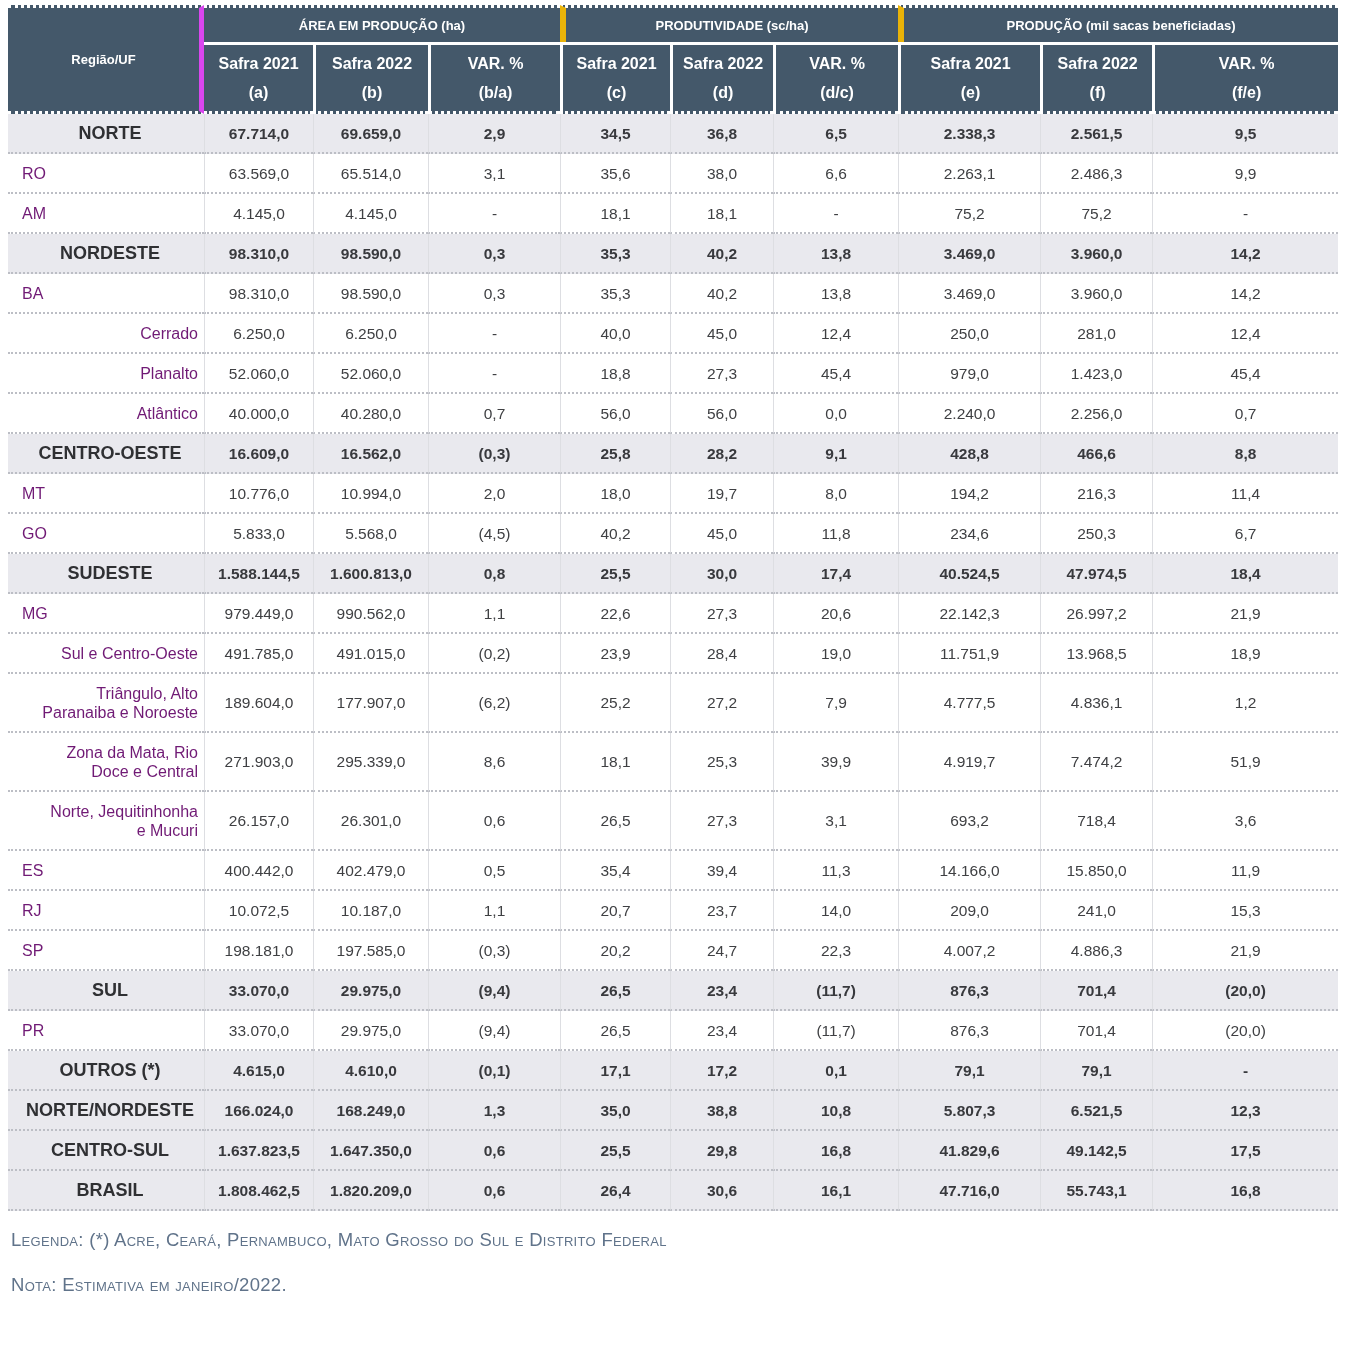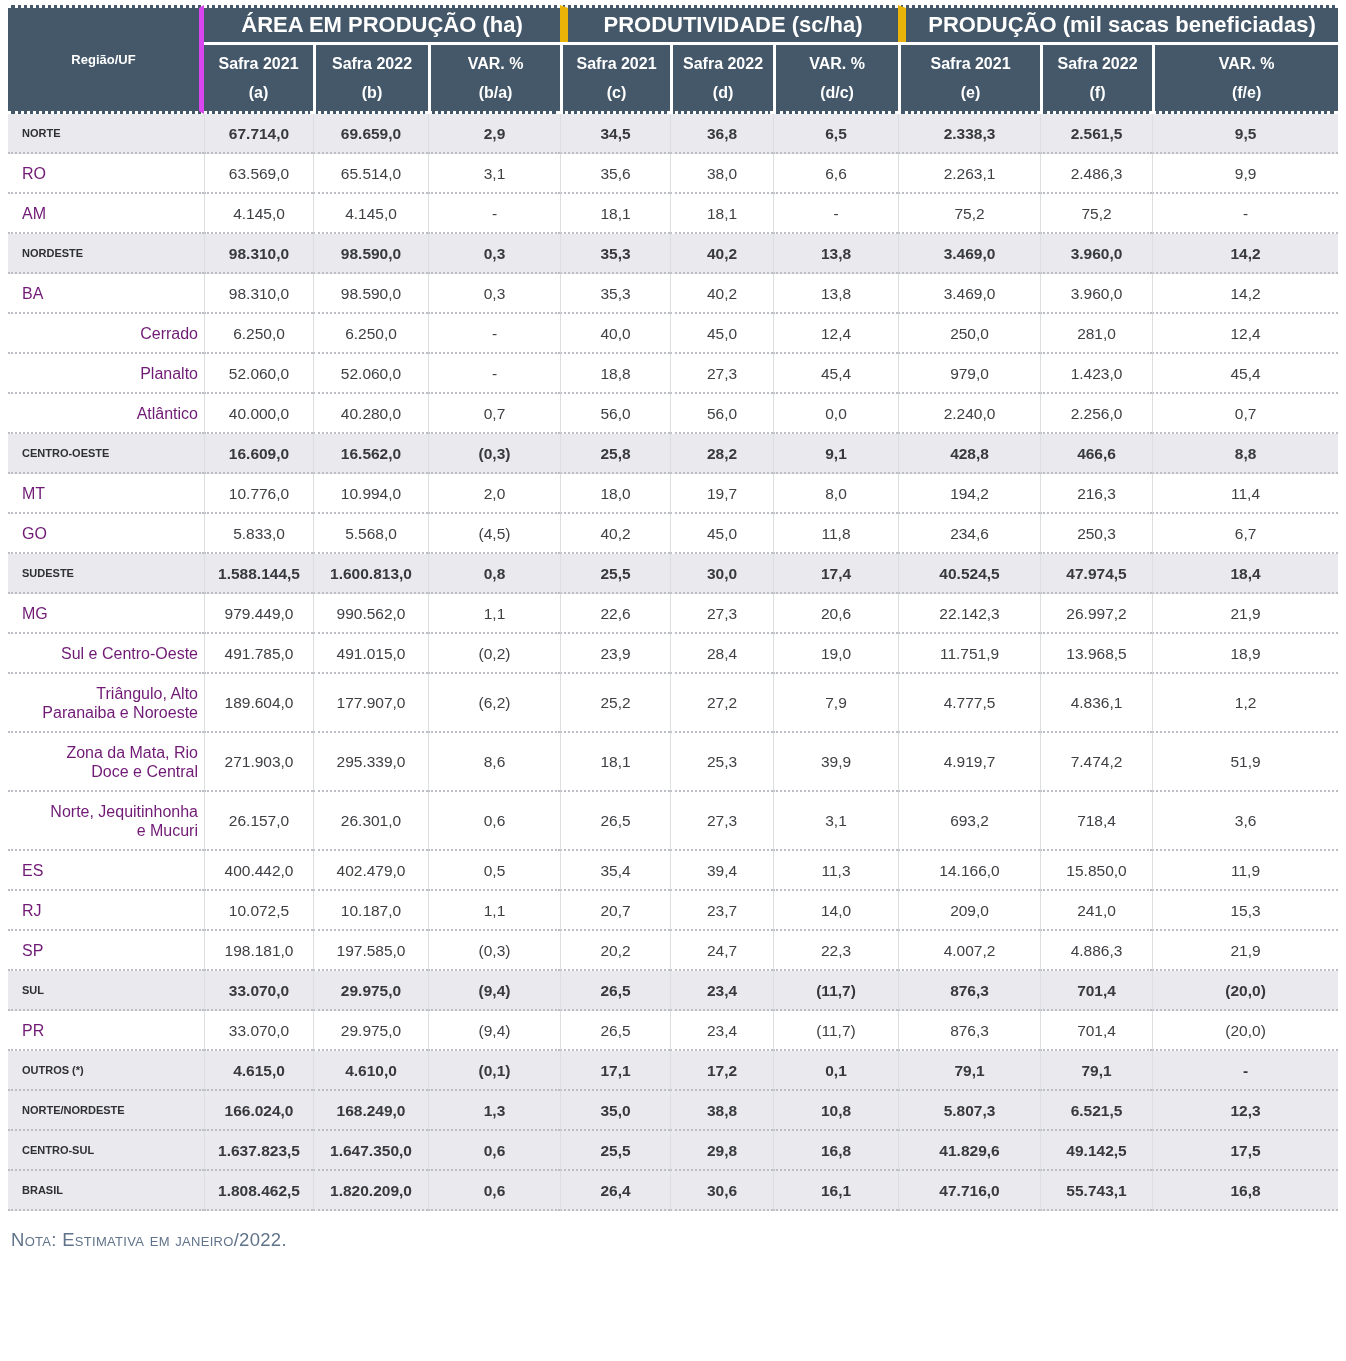--- a/index.html
+++ b/index.html
@@ -30,26 +30,26 @@
     vertical-align: middle;
     box-sizing: border-box;
   }
   th.region-th {
     font-size: 13px;
     border-right: 5px solid #d946ef;
     border-top: 3px dotted #ffffff;
     border-bottom: 3px dotted #ffffff;
   }
   th.group-th {
-    font-size: 22px;
+    font-size: 13px;
     height: 37px;
     padding: 2px 4px;
     border-top: 3px dotted #ffffff;
   }
-  th.group-th + th.group-th { border-left: 8px solid #eab308; }
+  th.group-th + th.group-th { border-left: 6px solid #eab308; }
   th.sub-th {
     font-size: 16px;
     height: 56px;
     padding: 4px 2px;
     line-height: 29px;
     white-space: pre-line;
     border-top: 3px solid #ffffff;
     border-bottom: 3px dotted #ffffff;
   }
   th.sub-th + th.sub-th { border-left: 3px solid #ffffff; text-align: center; }
@@ -71,21 +71,22 @@
     font-size: 16px;
     color: #701a75;
   }
   tr.row-region td {
     background: #e9e9ee;
     font-weight: 700;
     color: #38393d;
   }
   tr.row-region td.label-cell {
     color: #2f3033;
-    font-size: 11px;
+    font-size: 18px;
+    text-align: center;
   }
   tr.row-sub td.label-cell { text-indent: 24px; text-align: right; }
   
   .footnotes { margin-top: 18px; padding-left: 3px; }
   .footnotes p {
     margin: 0 0 23px 0;
     font-variant: small-caps;
     font-size: 18.5px;
     letter-spacing: 0.3px;
     color: #60738a;
@@ -446,15 +447,16 @@
           <td>30,6</td>
           <td>16,1</td>
           <td>47.716,0</td>
           <td>55.743,1</td>
           <td>16,8</td>
         </tr>
       </tbody>
   </table>
 
   <div class="footnotes">
+    <p>Legenda: (*) Acre, Ceará, Pernambuco, Mato Grosso do Sul e Distrito Federal</p>
     <p>Nota: Estimativa em janeiro/2022.</p>
   </div>
 </div>
 
 </body></html>

